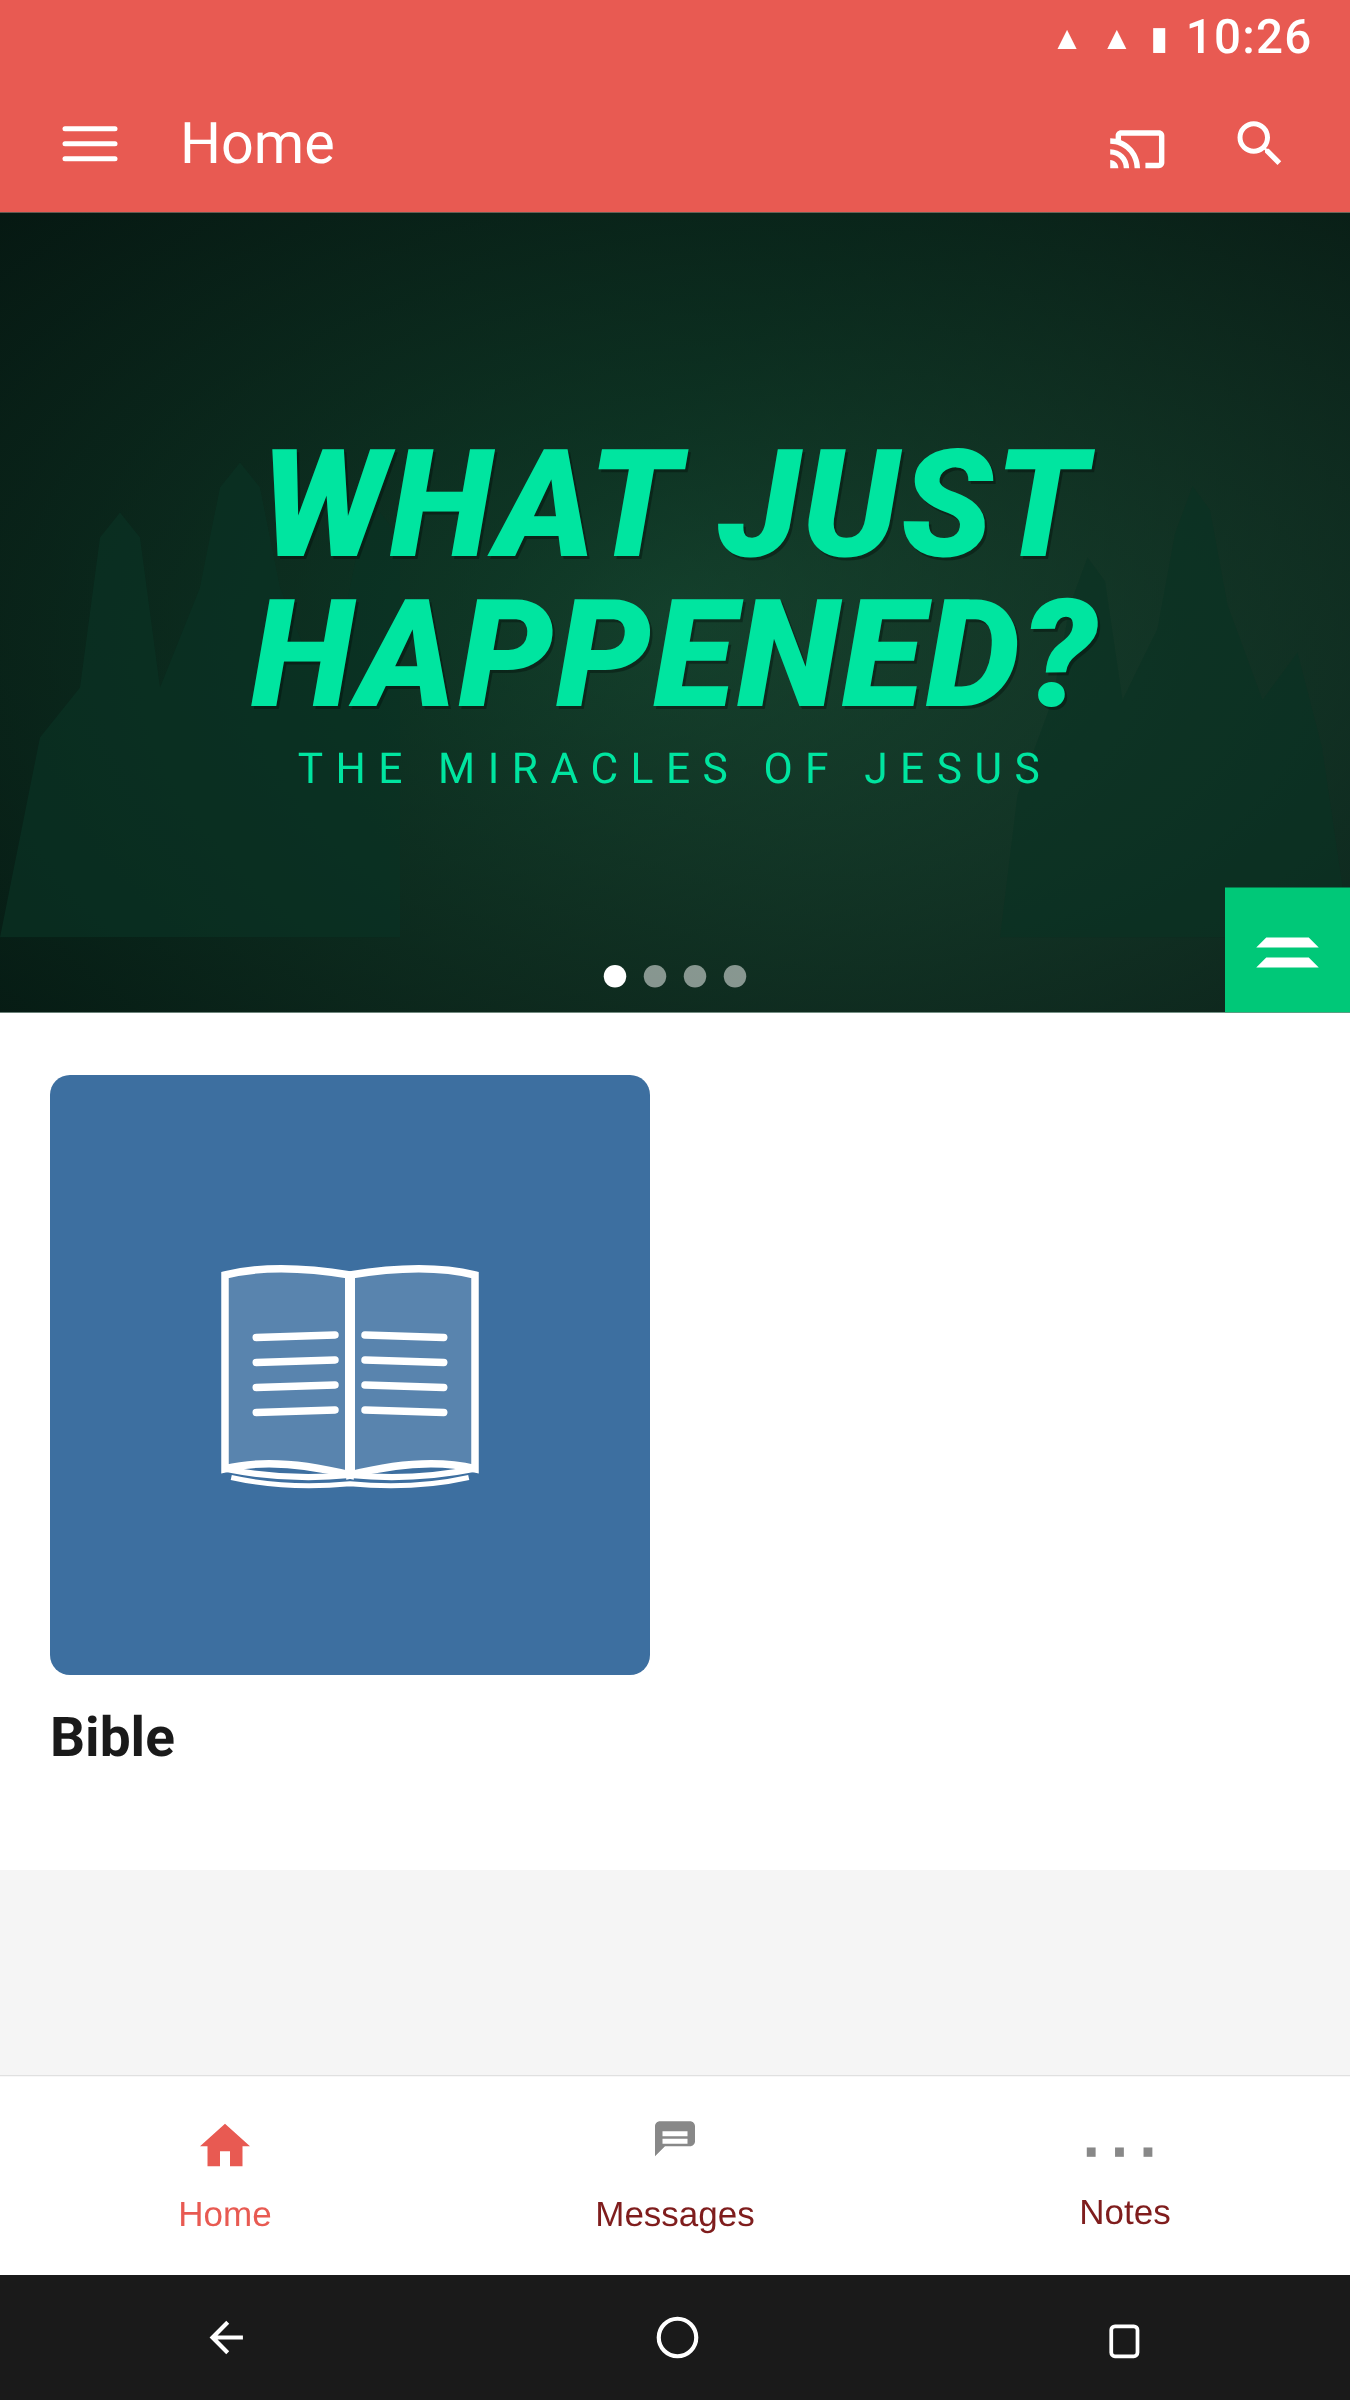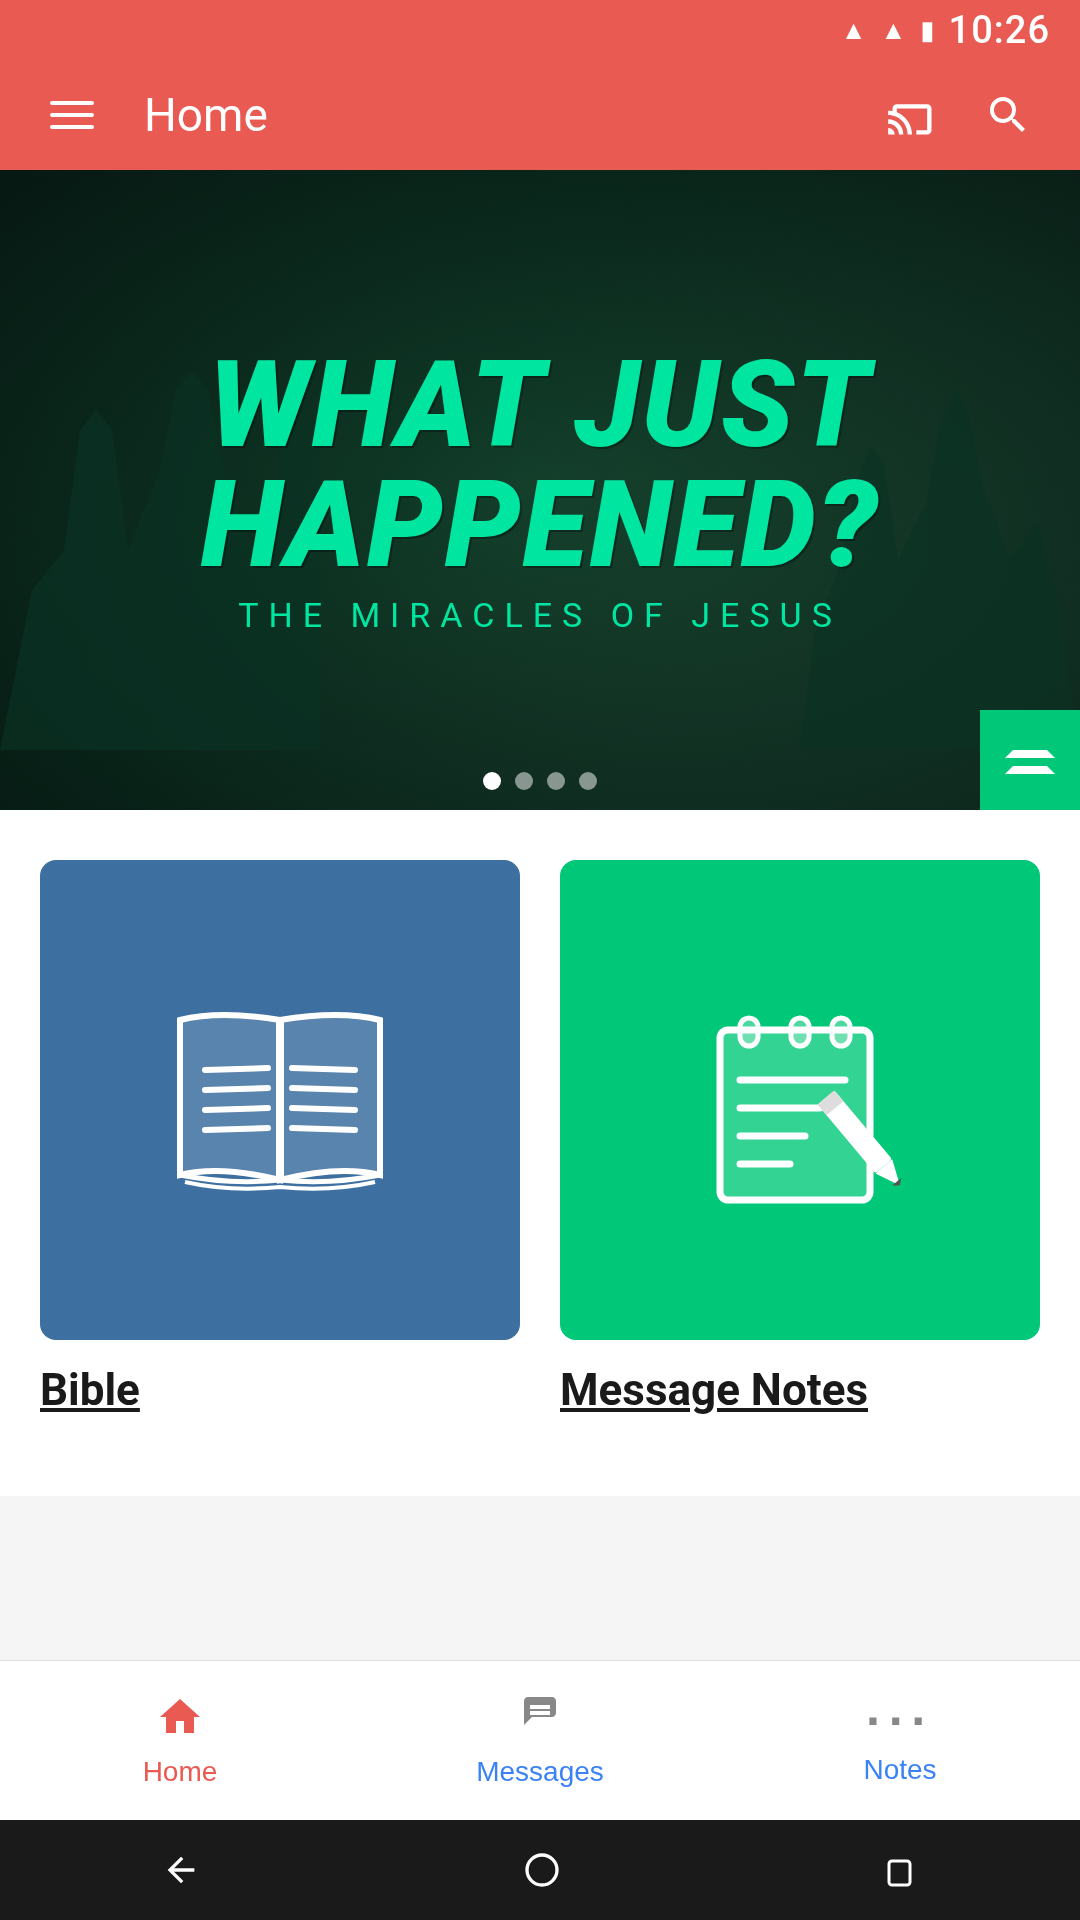--- a/index.html
+++ b/index.html
@@ -207,21 +207,20 @@
     .notes-icon {
       width: 240px;
       height: 240px;
     }
 
     .card-label {
       font-size: 44px;
       font-weight: 700;
       color: #1a1a1a;
       margin-top: 24px;
-      text-decoration: underline;
     }
 
     
     .bottom-nav {
       position: fixed;
       bottom: 100px;
       left: 0;
       width: 1080px;
       height: 160px;
       background: white;
@@ -240,21 +239,21 @@
       height: 100%;
       border: none;
       background: none;
     }
     .nav-icon {
       font-size: 46px;
       line-height: 1;
     }
     .nav-label {
       font-size: 28px;
-      color: #3b82f6;
+      color: #7f1d1d;
     }
     .nav-item.active .nav-icon { color: #e85a52; }
     .nav-item.active .nav-label { color: #e85a52; }
     .nav-item:not(.active) .nav-icon { color: #888; }
 
     
     .android-nav {
       position: fixed;
       bottom: 0;
       left: 0;
@@ -404,45 +403,20 @@
           <line x1="142" y1="118" x2="205" y2="120" stroke="white" stroke-width="6" stroke-linecap="round"></line>
           <line x1="142" y1="138" x2="205" y2="140" stroke="white" stroke-width="6" stroke-linecap="round"></line>
 
           <path d="M30 185 Q80 195 130 190 Q180 195 230 185" stroke="white" stroke-width="5" fill="none"></path>
           <path d="M35 192 Q80 202 130 197 Q180 202 225 192" stroke="white" stroke-width="4" fill="none"></path>
         </svg>
       </div>
       <div class="card-label">Bible</div>
     </div>
 
-    <div class="card">
-      <div class="card-icon-box notes-bg">
-        <svg class="notes-icon" viewBox="0 0 240 240" fill="none" xmlns="http://www.w3.org/2000/svg">
-
-          <rect x="40" y="50" width="150" height="170" rx="8" fill="rgba(255,255,255,0.2)" stroke="white" stroke-width="7"></rect>
-
-          <rect x="60" y="38" width="18" height="28" rx="9" fill="rgba(255,255,255,0.3)" stroke="white" stroke-width="5"></rect>
-          <rect x="111" y="38" width="18" height="28" rx="9" fill="rgba(255,255,255,0.3)" stroke="white" stroke-width="5"></rect>
-          <rect x="152" y="38" width="18" height="28" rx="9" fill="rgba(255,255,255,0.3)" stroke="white" stroke-width="5"></rect>
-
-          <line x1="60" y1="100" x2="165" y2="100" stroke="white" stroke-width="7" stroke-linecap="round"></line>
-          <line x1="60" y1="128" x2="140" y2="128" stroke="white" stroke-width="7" stroke-linecap="round"></line>
-          <line x1="60" y1="156" x2="125" y2="156" stroke="white" stroke-width="7" stroke-linecap="round"></line>
-          <line x1="60" y1="184" x2="110" y2="184" stroke="white" stroke-width="7" stroke-linecap="round"></line>
-
-          <g transform="rotate(-40 185 150)">
-            <rect x="165" y="100" width="22" height="90" rx="3" fill="white"></rect>
-            <polygon points="165,190 187,190 176,215" fill="white"></polygon>
-            <polygon points="170,210 182,210 176,215" fill="#555"></polygon>
-            <rect x="165" y="100" width="22" height="14" fill="#ddd"></rect>
-          </g>
-        </svg>
-      </div>
-      <div class="card-label">Message Notes</div>
-    </div>
 
   </div>
 </div>
 
 <div class="bottom-nav">
 
   <button class="nav-item active">
     <span class="nav-icon">
       <svg width="48" height="48" viewBox="0 0 24 24" fill="#e85a52" xmlns="http://www.w3.org/2000/svg">
         <path d="M10 20v-6h4v6h5v-8h3L12 3 2 12h3v8z"></path>

